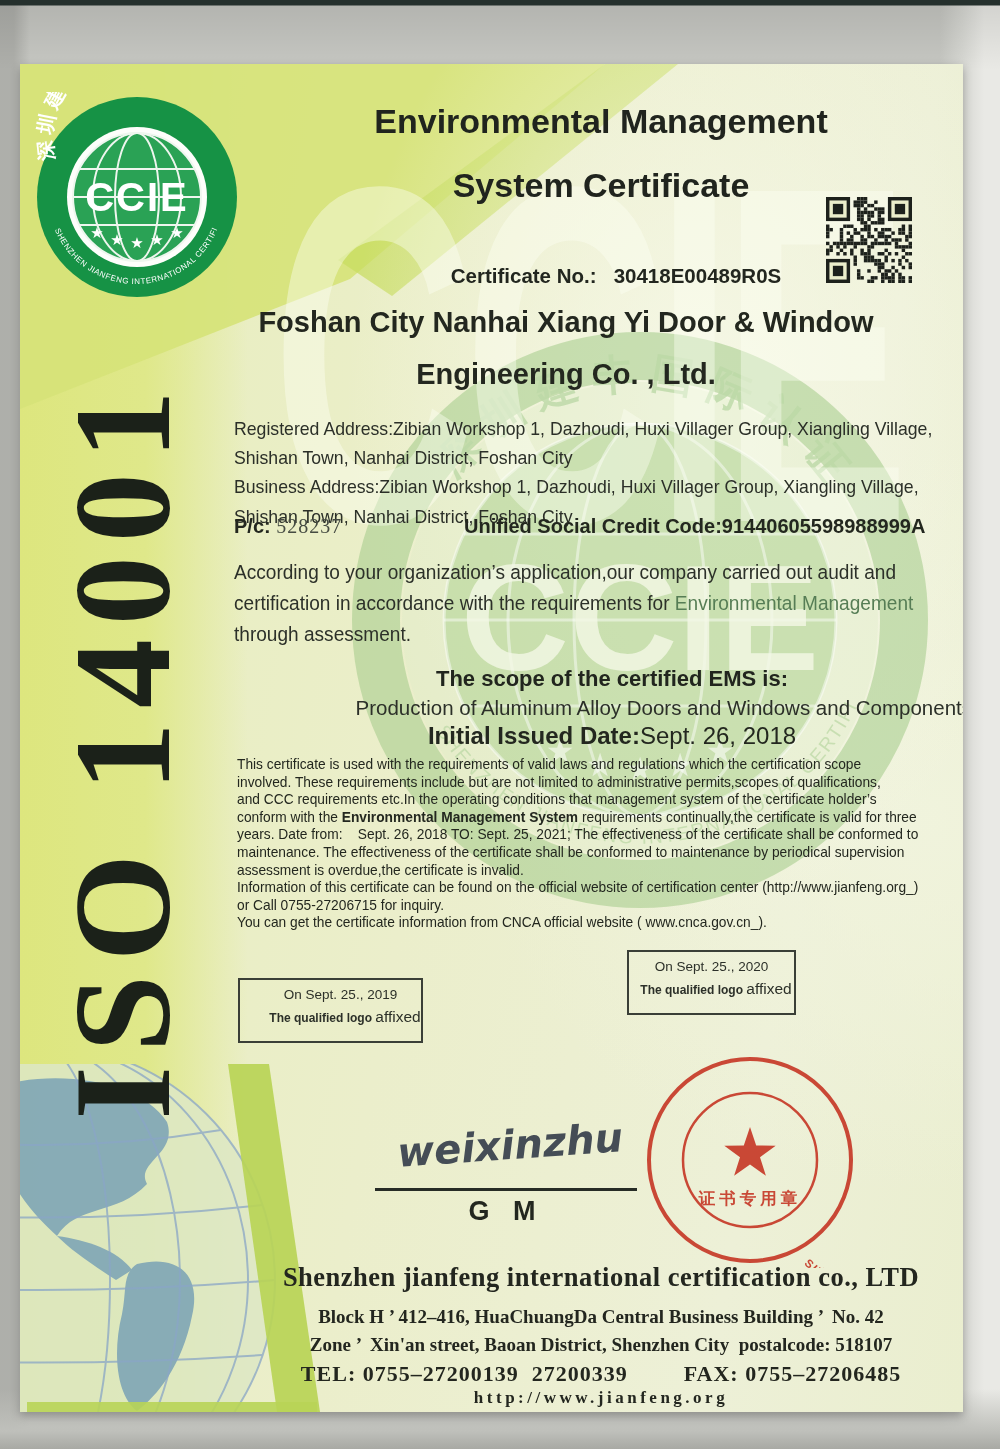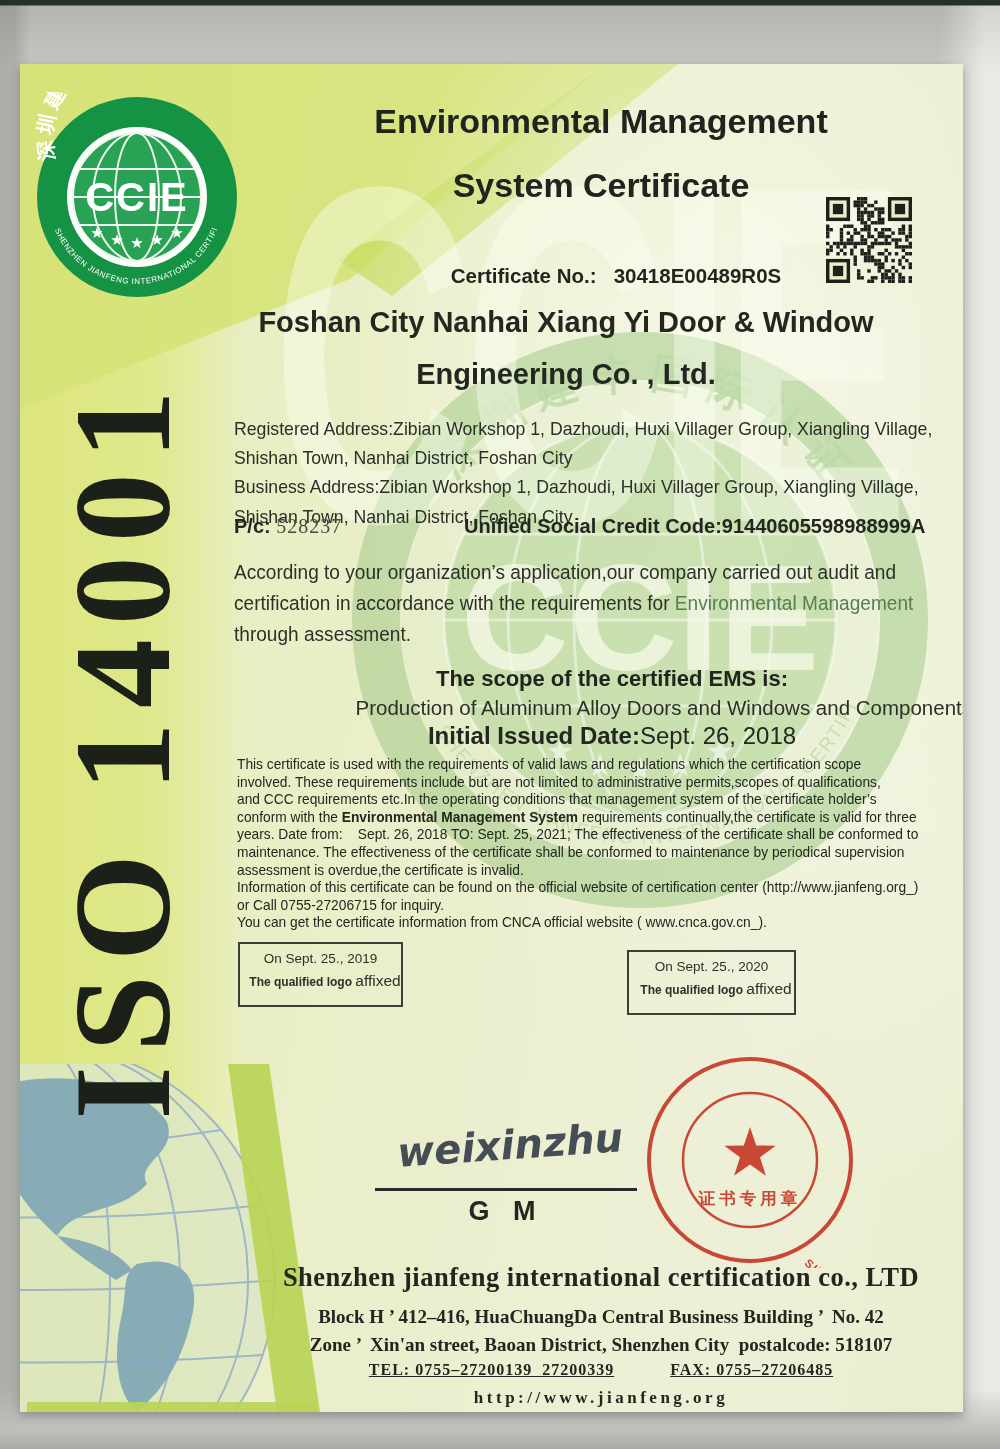--- a/index.html
+++ b/index.html
@@ -54,21 +54,21 @@
   .bx .d{font-size:13.5px;}
   .bx .a1{font-size:12px;font-weight:700;margin-left:9px;}
   .bx .a2{font-size:15.5px;}
   .sig{left:340px;top:1058px;width:300px;text-align:center;font-family:"DejaVu Sans",sans-serif;
     font-style:italic;font-weight:700;font-size:40px;color:#454d56;transform:rotate(-4deg);}
   .sigline{left:355px;top:1124px;width:262px;height:3px;background:#272c26;}
   .sigttl{left:355px;top:1132px;width:262px;text-align:center;font-weight:700;font-size:27px;letter-spacing:8px;color:#23271f;}
   .ftr{font-family:"Liberation Serif",serif;font-weight:700;color:#23261f;left:210px;width:742px;text-align:center;white-space:pre;}
   .f1{font-size:26.5px;letter-spacing:.5px;}
   .f2{font-size:19px;}
-  .f3{font-size:16px;letter-spacing:1px;text-decoration:underline;}
+  .f3{font-size:22px;letter-spacing:1px;}
   .f4{font-size:17px;letter-spacing:3.5px;}
 </style>
 </head>
 <body>
 
 <div class="page">
   <div class="scan"></div>
 
   <div class="paper">
 
@@ -420,21 +420,21 @@
       <div class="fp"><span class="sx">and CCC requirements etc.In the operating conditions that management system of the certificate holder’s</span></div>
       <div class="fp"><span class="sx"><span>conform with the </span><span class="fpb">Environmental Management System</span><span> requirements continually,the certificate is valid for three</span></span></div>
       <div class="fp"><span class="sx">years. Date from:    Sept. 26, 2018 TO: Sept. 25, 2021; The effectiveness of the certificate shall be conformed to</span></div>
       <div class="fp"><span class="sx">maintenance. The effectiveness of the certificate shall be conformed to maintenance by periodical supervision</span></div>
       <div class="fp"><span class="sx">assessment is overdue,the certificate is invalid.</span></div>
       <div class="fp"><span class="sx">Information of this certificate can be found on the official website of certification center (http://www.jianfeng.org_)</span></div>
       <div class="fp"><span class="sx">or Call 0755-27206715 for inquiry.</span></div>
       <div class="fp"><span class="sx">You can get the certificate information from CNCA official website ( www.cnca.gov.cn_).</span></div>
     </div>
 
-    <div class="abs bx z5" style="left:218px;top:878px;">
+    <div class="abs bx z5" style="left:218px;top:914px;padding-left:20px;">
       <div class="d">On Sept. 25., 2019</div>
       <div style="margin-top:6px;"><span class="a1">The qualified logo </span><span class="a2">affixed</span></div>
     </div>
     <div class="abs bx z5" style="left:607px;top:886px;width:165px;">
       <div class="d">On Sept. 25., 2020</div>
       <div style="margin-top:6px;"><span class="a1">The qualified logo </span><span class="a2">affixed</span></div>
     </div>
 
     <div class="abs sig z5">weixinzhu</div>
     <div class="abs sigline z5"></div>

